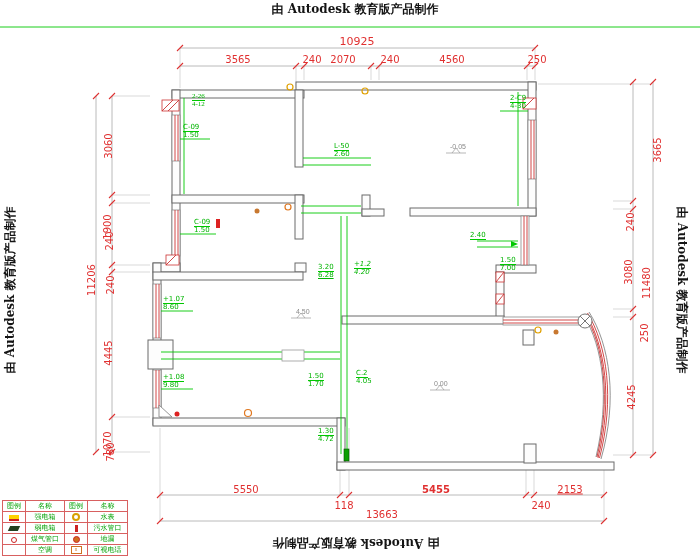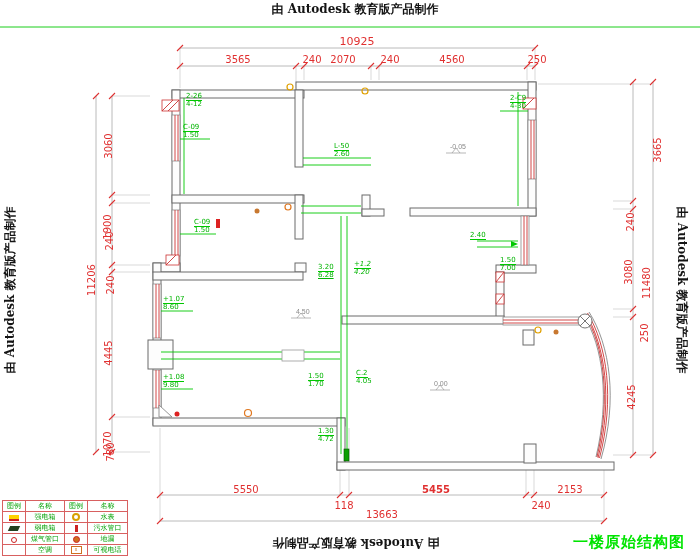--- a/index.html
+++ b/index.html
@@ -250,21 +250,20 @@
       <line class="lvlflag" x1="291" y1="318" x2="311" y2="318"></line>
         <path class="lvlflag" d="M297,318 l4,-5 l4,5"></path>
     </g>
   </svg>
 
   <div class="wm" style="left:355px;top:9px;">由 Autodesk 教育版产品制作</div>
   <div class="wm bottom" style="left:356px;top:542px;">由 Autodesk 教育版产品制作</div>
   <div class="wm left" style="left:10px;top:290px;">由 Autodesk 教育版产品制作</div>
   <div class="wm right" style="left:681px;top:290px;">由 Autodesk 教育版产品制作</div>
 
-  <div class="title">一楼原始结构图</div>
 
   <span class="dim big" style="left:357px;top:41px;">10925</span>
   <span class="dim" style="left:238px;top:59px;">3565</span>
   <span class="dim" style="left:312px;top:59px;">240</span>
   <span class="dim" style="left:343px;top:59px;">2070</span>
   <span class="dim" style="left:390px;top:59px;">240</span>
   <span class="dim" style="left:452px;top:59px;">4560</span>
   <span class="dim" style="left:537px;top:59px;">250</span>
 
   <span class="dim rot" style="left:91px;top:280px;">11206</span>
@@ -280,24 +279,24 @@
   <span class="dim rot" style="left:630px;top:222px;">240</span>
   <span class="dim rot" style="left:628px;top:272px;">3080</span>
   <span class="dim rot" style="left:644px;top:333px;">250</span>
   <span class="dim rot" style="left:631px;top:397px;">4245</span>
   <span class="dim rot" style="left:646px;top:283px;">11480</span>
 
   <span class="dim" style="left:246px;top:489px;">5550</span>
   <span class="dim" style="left:344px;top:505px;">118</span>
   <span class="dim" style="left:436px;top:489px;font-weight:bold;">5455</span>
   <span class="dim" style="left:541px;top:505px;">240</span>
-  <span class="dim" style="left:570px;top:489px;">2153</span>
+  <span class="dim" style="left:570px;top:489px;text-decoration:underline;">2153</span>
   <span class="dim" style="left:382px;top:514px;">13663</span>
 
-  <div class="ann" style="left:186px;top:93px;">
+  <div class="ann" style="left:192px;top:93px;font-family:Liberation Serif, serif;">
     <span class="u">2-26</span><br><span>4-12</span></div>
   <div class="ann" style="left:183px;top:124px;">
     <span class="u">C-09</span><br><span>1.50</span></div>
   <div class="ann" style="left:194px;top:219px;">
     <span class="u">C-09</span><br><span>1.50</span></div>
   <div class="ann" style="left:334px;top:143px;">
     <span class="u">L-50</span><br><span>2.60</span></div>
   <div class="ann" style="left:510px;top:95px;">
     <span class="u">2-C9</span><br><span>4-30</span></div>
   <div class="ann" style="left:318px;top:264px;text-decoration:underline;">

